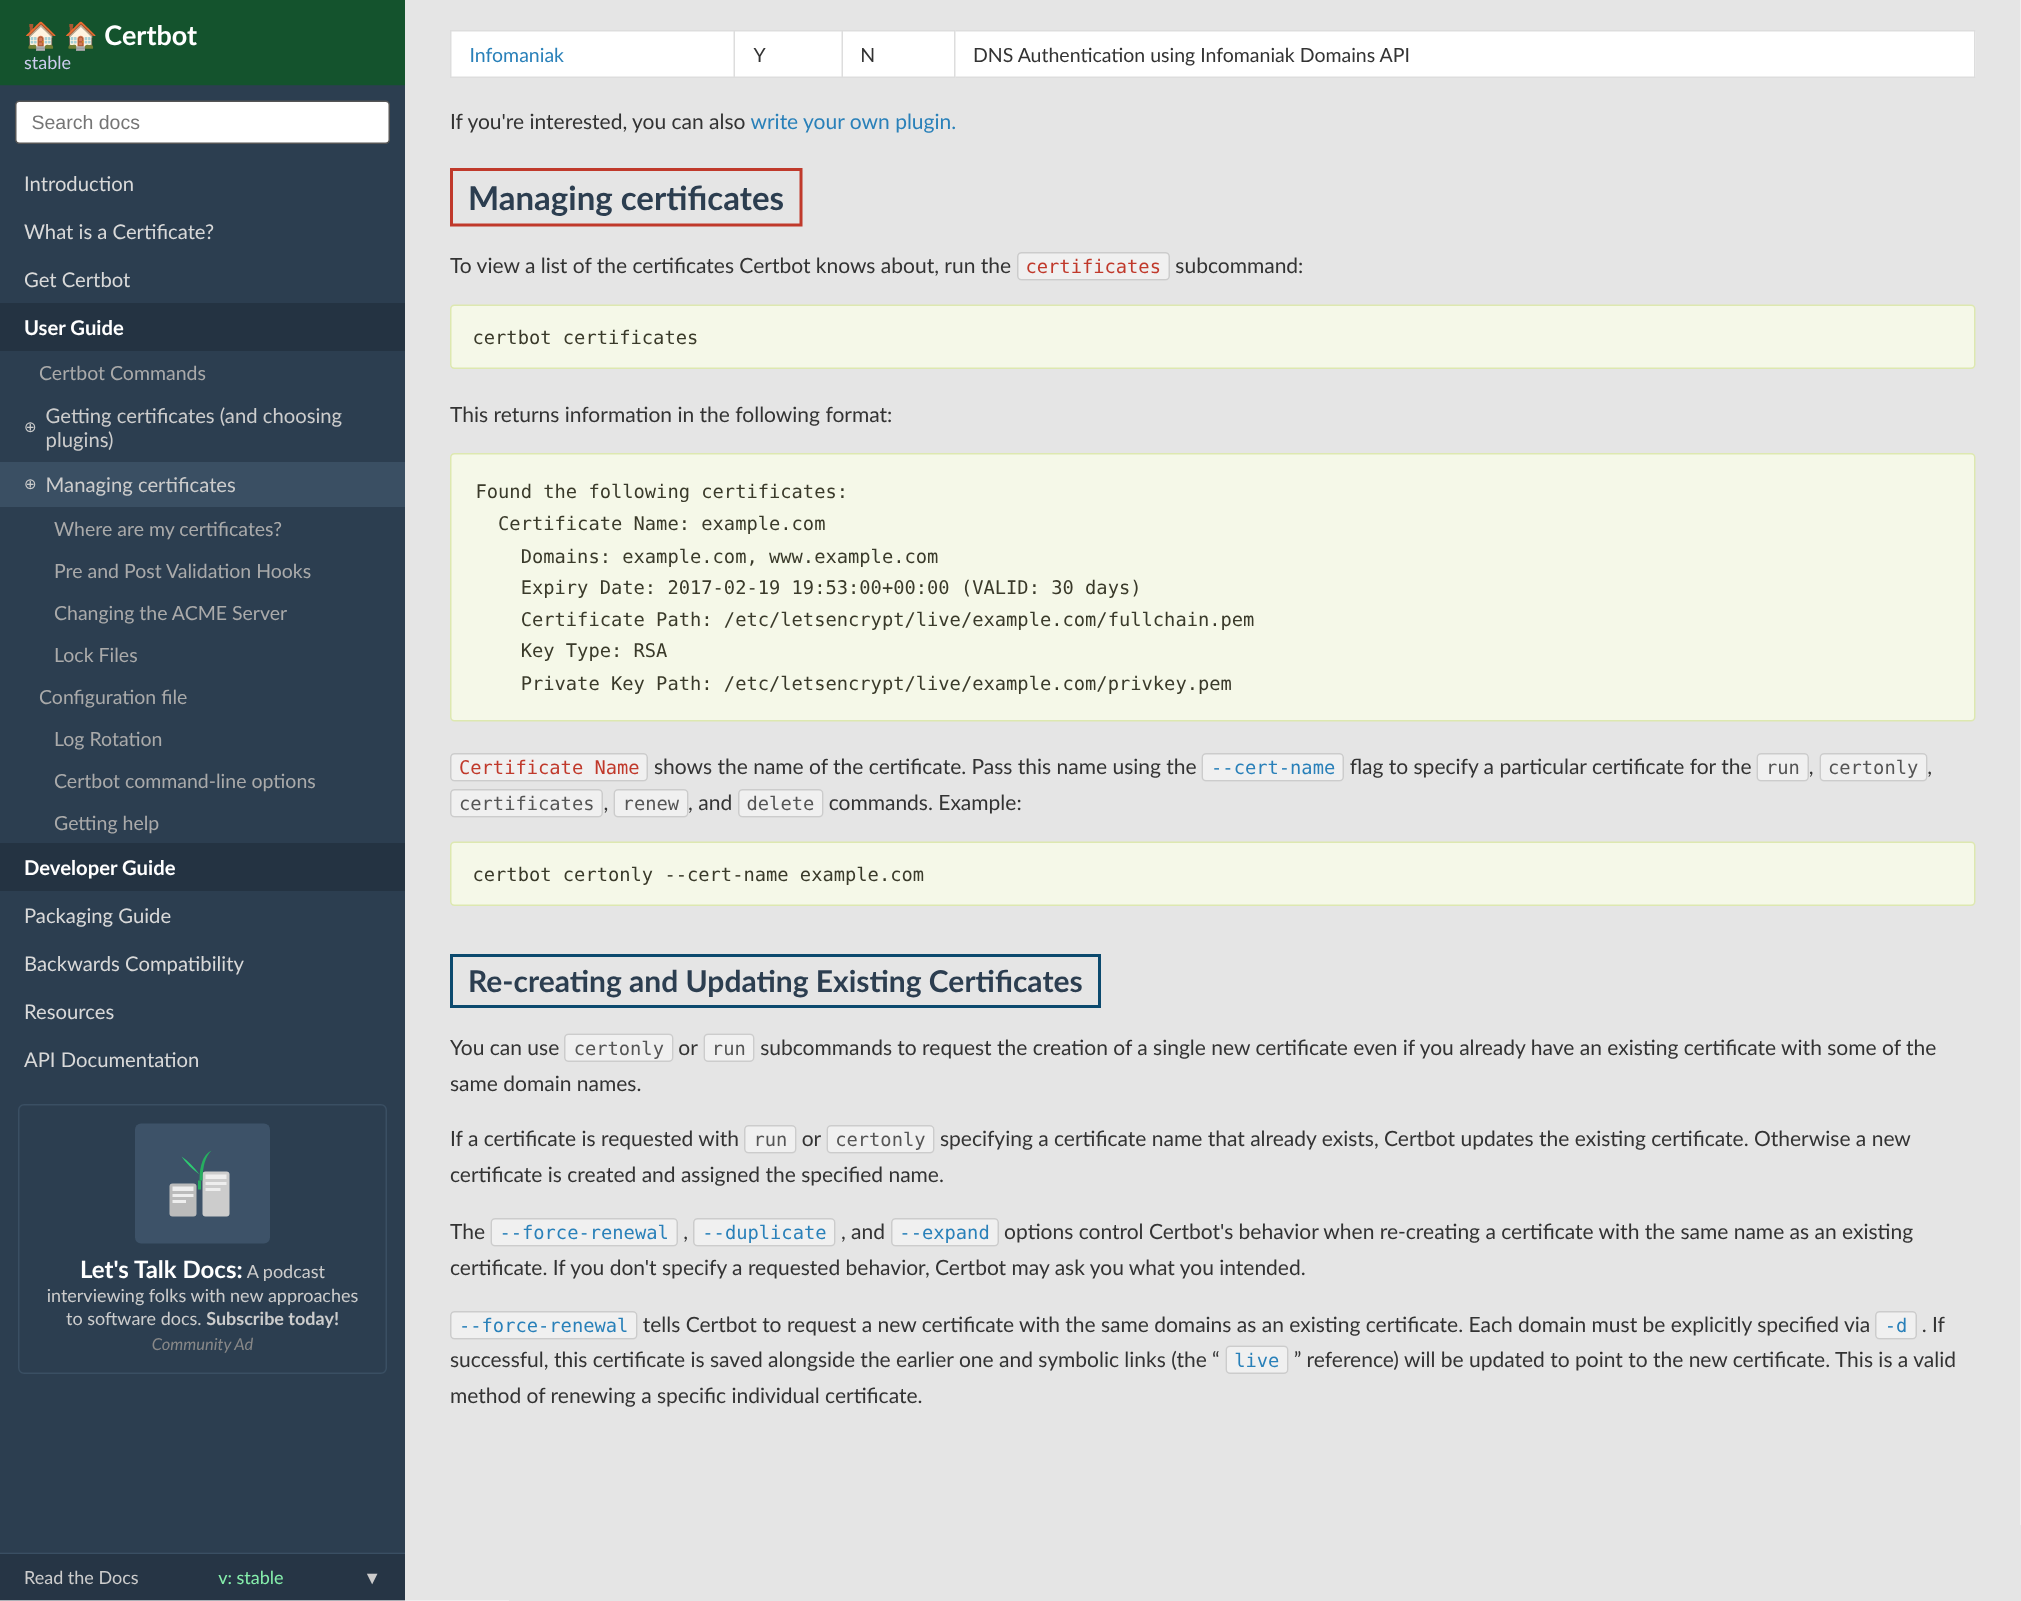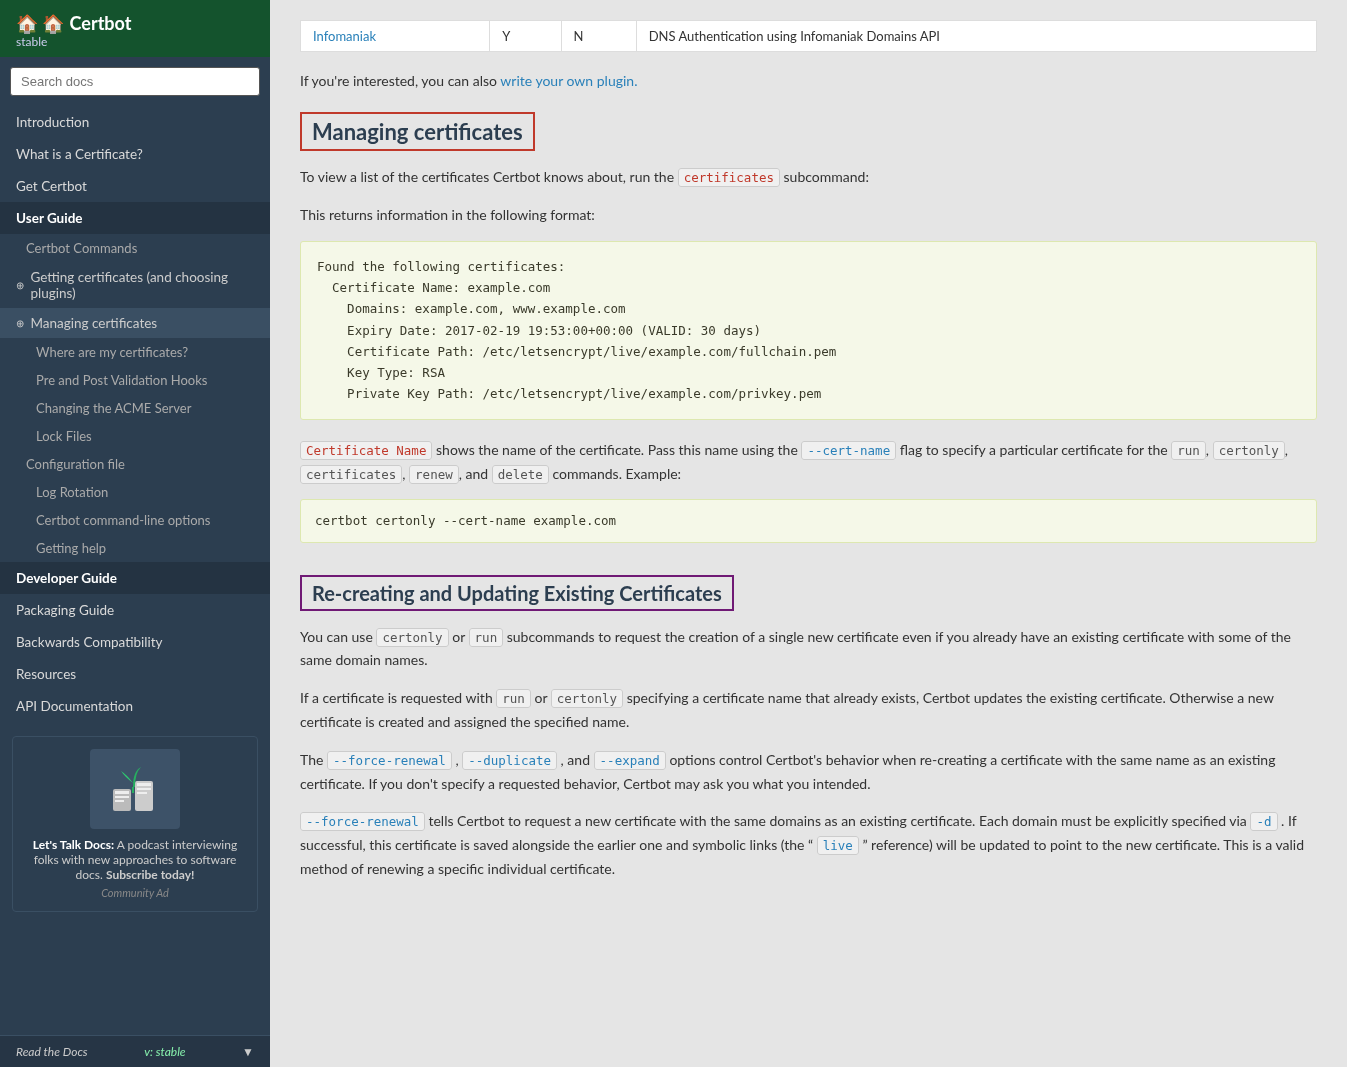--- a/index.html
+++ b/index.html
@@ -93,35 +93,34 @@
     .sidebar-ad .ad-img {
       width: 90px;
       height: 80px;
       margin: 0 auto 8px;
       display: flex;
       align-items: center;
       justify-content: center;
       background: #3d5268;
       border-radius: 4px;
     }
-    .sidebar-ad .ad-title { font-weight: bold; color: #fff; font-size: 12px; }
+    .sidebar-ad .ad-title { font-weight: bold; color: #fff; font-size: 16px; }
     .sidebar-ad .ad-label { font-style: italic; color: #888; font-size: 11px; margin-top: 4px; }
 
     
     .sidebar-bottom {
       margin-top: auto;
       background: #263545;
       padding: 8px 16px;
       display: flex;
       align-items: center;
       justify-content: space-between;
       color: #ccc;
       font-size: 12px;
       border-top: 1px solid #3a4f63;
-      font-style: italic;
     }
     .sidebar-bottom .read-docs { color: #ccc; }
     .sidebar-bottom .version-badge { color: #86efac; }
 
     
     #main {
       flex: 1;
       overflow-y: auto;
       background: #e5e5e5;
       padding: 20px 30px 40px;
@@ -196,21 +195,21 @@
       white-space: pre;
     }
     .code-block.single-line {
       padding: 10px 14px;
     }
 
     .sub-section-heading {
       font-size: 20px;
       font-weight: bold;
       color: #2c3e50;
-      border: 2px solid #701a75;
+      border: 2px solid #0c4a6e;
       display: inline-block;
       padding: 4px 10px;
       margin-bottom: 14px;
       margin-top: 14px;
     }
 
     
     #main::-webkit-scrollbar { width: 6px; }
     #main::-webkit-scrollbar-thumb { background: #ccc; border-radius: 3px; }
 
@@ -317,20 +316,21 @@
 
   <div>
     <h2 class="section-heading">Managing certificates</h2>
 
     <p class="body-text">
       <span>To view a list of the certificates Certbot knows about, run the</span>
       <code class="inline">certificates</code>
       <span>subcommand:</span>
     </p>
 
+    <div class="code-block single-line">certbot certificates</div>
 
     <p class="body-text">This returns information in the following format:</p>
 
     <div class="code-block">Found the following certificates:
   Certificate Name: example.com
     Domains: example.com, www.example.com
     Expiry Date: 2017-02-19 19:53:00+00:00 (VALID: 30 days)
     Certificate Path: /etc/letsencrypt/live/example.com/fullchain.pem
     Key Type: RSA
     Private Key Path: /etc/letsencrypt/live/example.com/privkey.pem</div>

